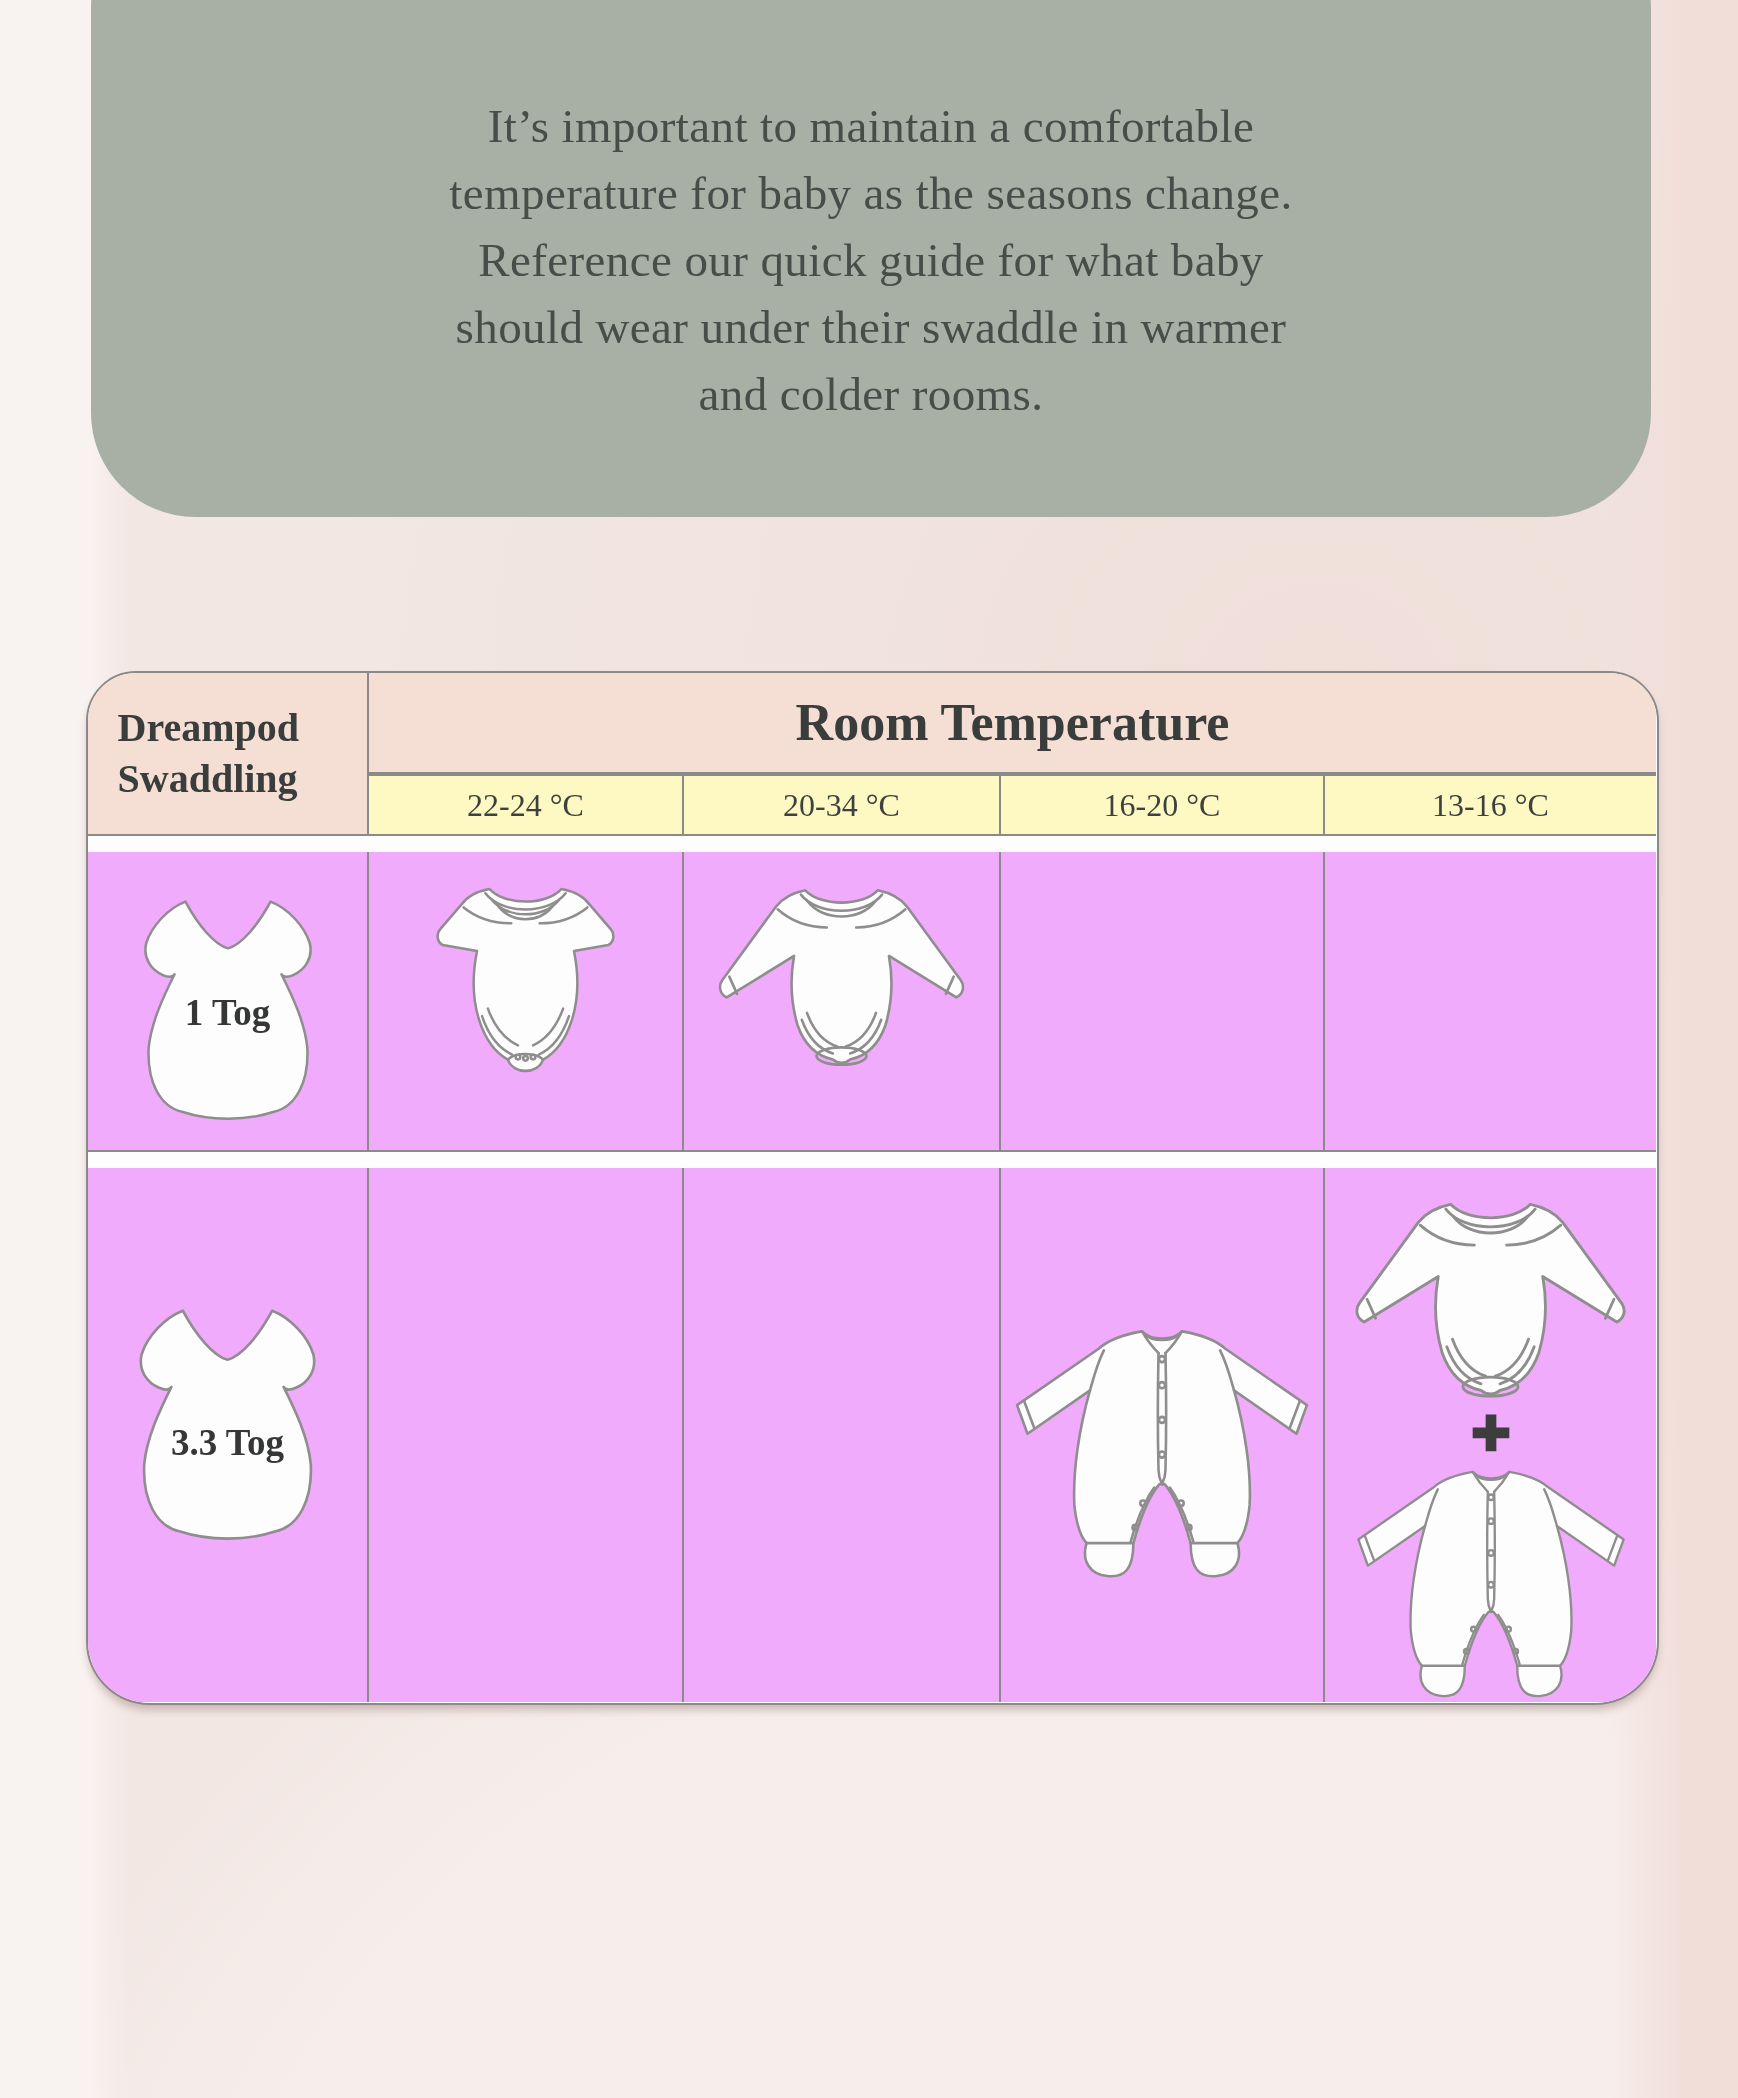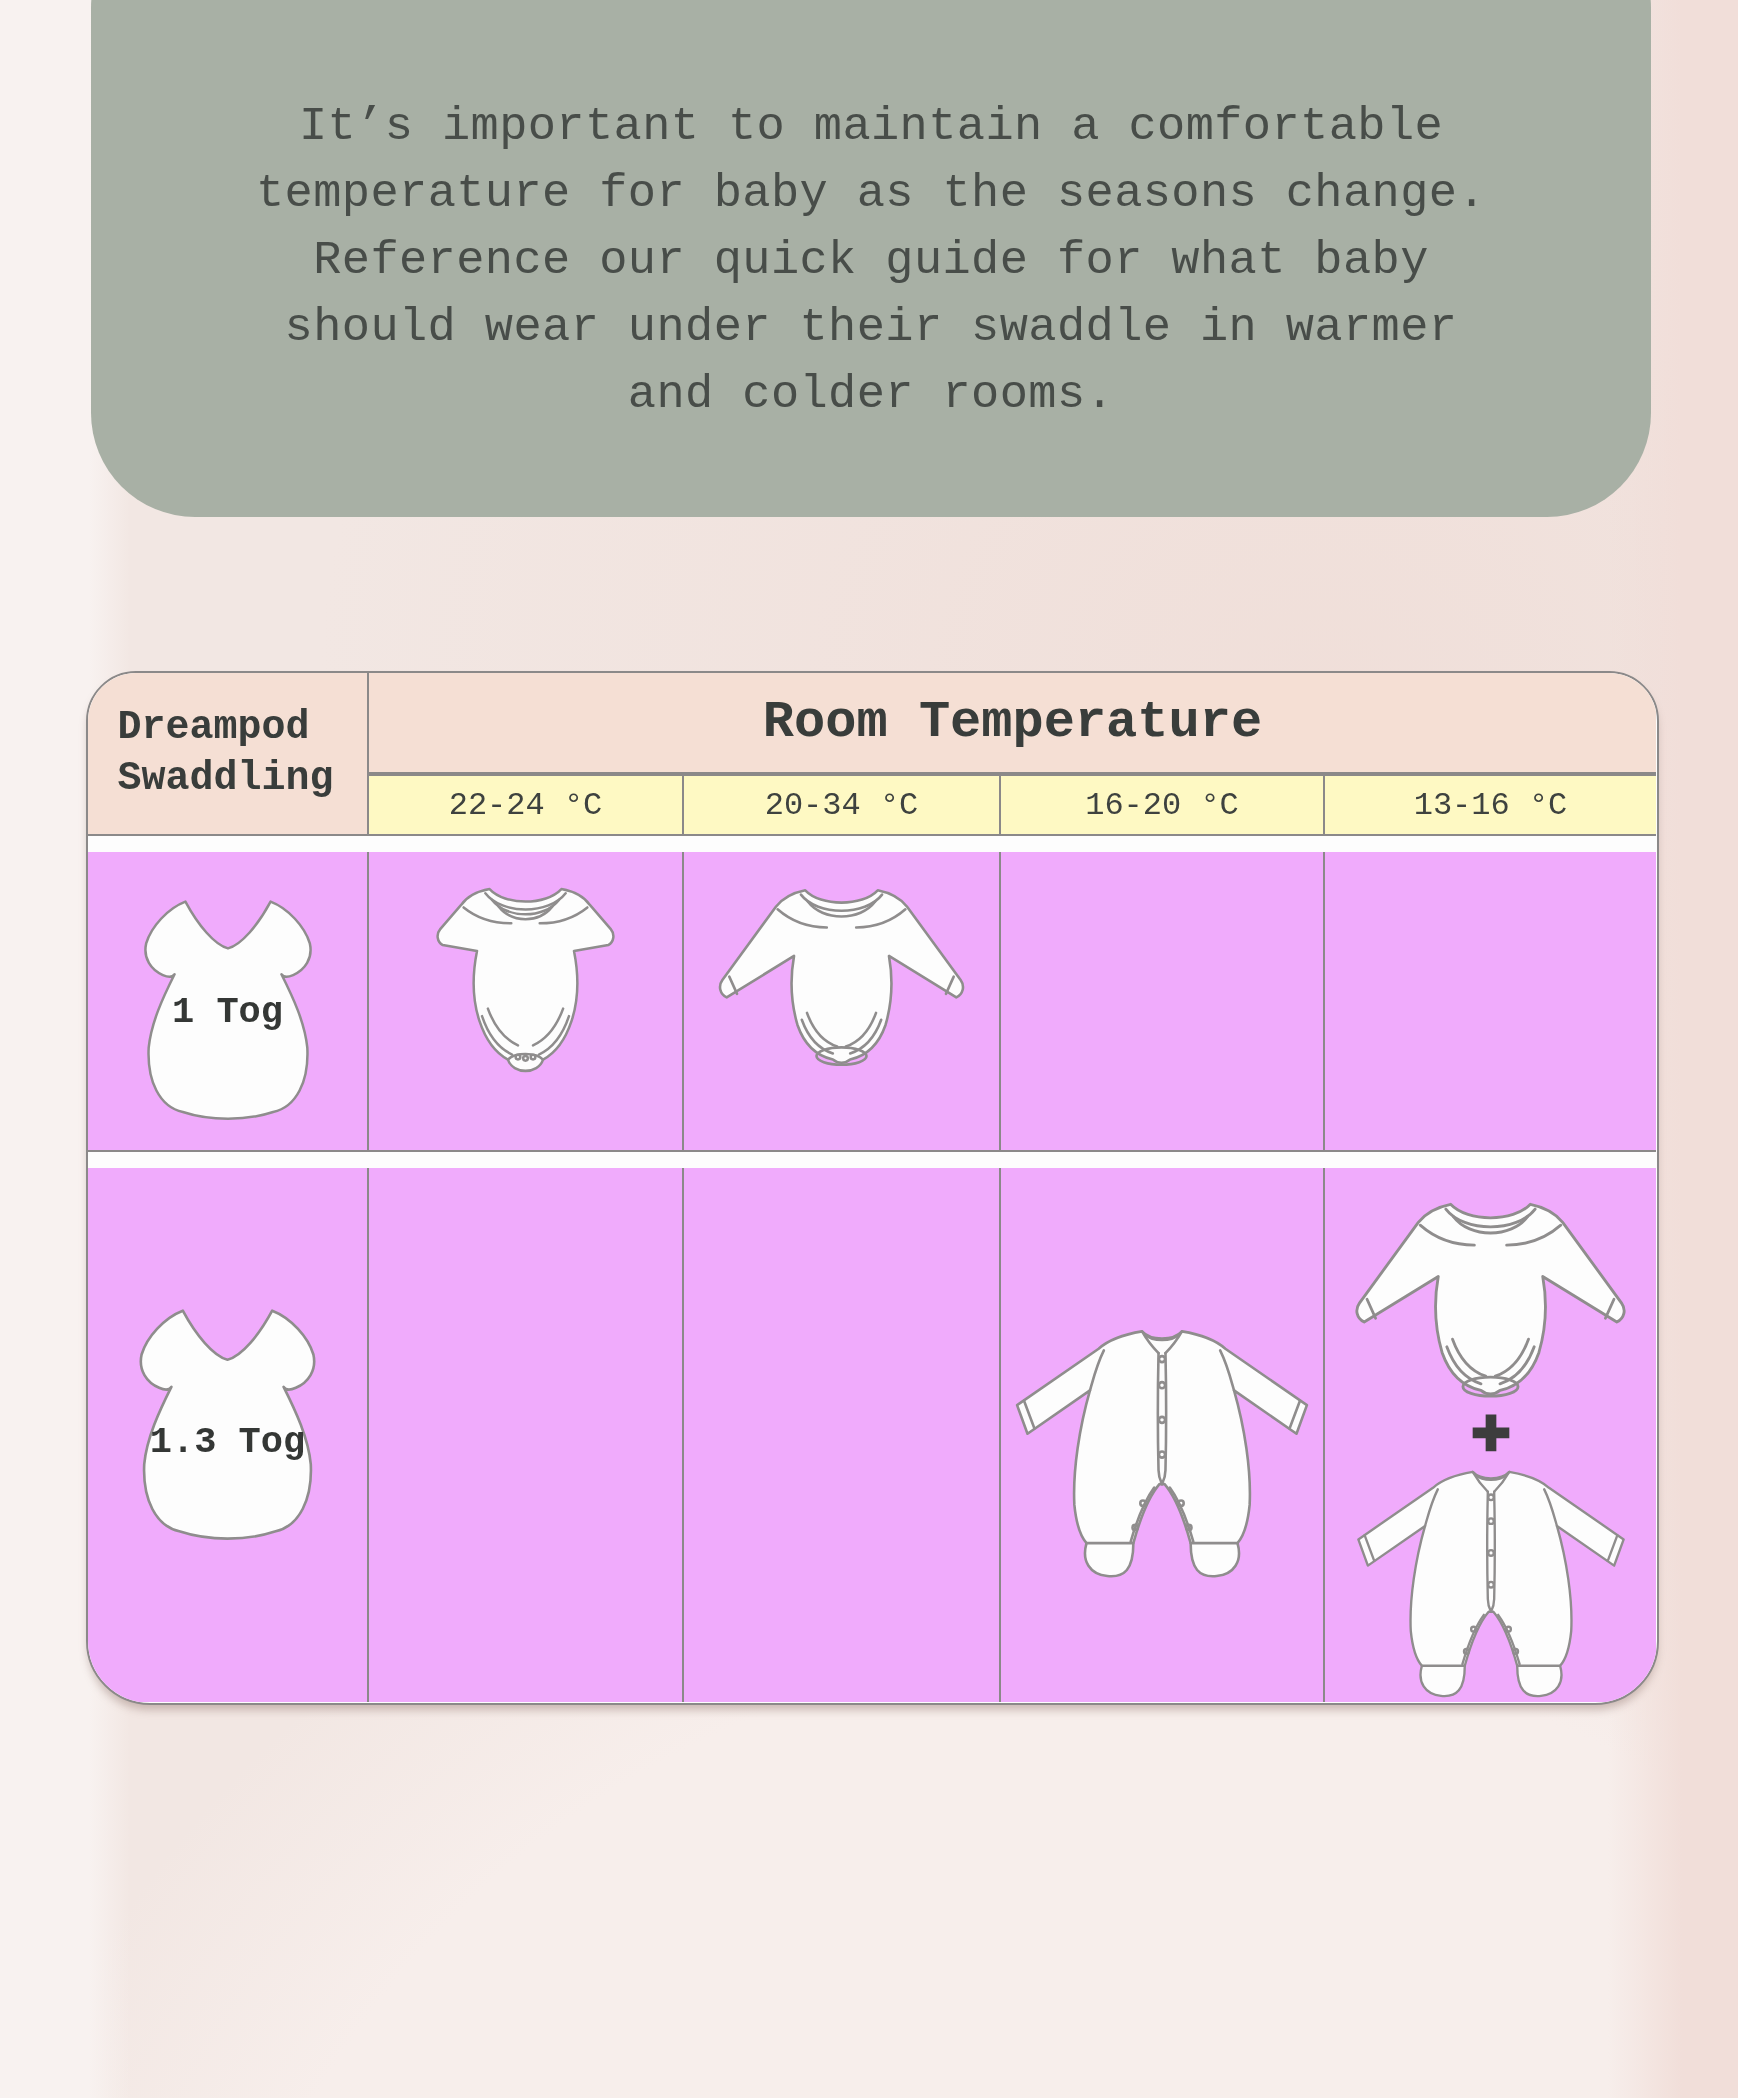--- a/index.html
+++ b/index.html
@@ -1,18 +1,18 @@
 <!DOCTYPE html>
 <html style="font-size:14px"><head>
 <meta charset="utf-8">
 <style>
   html,body { margin:0; padding:0; }
   .page {
     position:relative; width:1738px; height:2099px; overflow:hidden;
-    font-family:Liberation Mono, monospace;
+    font-family:Liberation Serif, serif;
     background:
       linear-gradient(90deg, #f8f2f0 0 89px, rgba(248,242,240,0) 130px),
       linear-gradient(90deg, rgba(241,222,217,0) 1608px, #f1ded9 1682px),
       radial-gradient(1434px 1260px at 76% 33%, rgba(238,216,209,0.55), rgba(238,216,209,0) 70%),
       radial-gradient(1695px 1521px at 66% 118%, #f7eeeb 55%, rgba(247,238,235,0) 71%),
       #f2e7e3;
   }
 
   
   .intro-card {
@@ -207,21 +207,21 @@
         </svg>
     </div>
     <div class="body-cell row1 bordered-right" style="grid-column:4;"></div>
     <div class="body-cell row1" style="grid-column:5;"></div>
 
     <div class="body-cell row2 bordered-right" style="grid-column:1;">
       <div class="swaddle-box r2">
         <svg class="garment" width="181" height="237" viewBox="0 0 208 273">
             <use href="#sym-swaddle"></use>
           </svg>
-        <div class="tog-label r2">1.3 Tog</div>
+        <div class="tog-label r2">3.3 Tog</div>
       </div>
     </div>
     <div class="body-cell row2 bordered-right" style="grid-column:2;"></div>
     <div class="body-cell row2 bordered-right" style="grid-column:3;"></div>
     <div class="body-cell row2 bordered-right" style="grid-column:4;">
       <svg class="garment m-top-168" width="304" height="269" viewBox="0 0 350 310">
           <use href="#sym-sleepsuit"></use>
         </svg>
     </div>
     <div class="body-cell row2" style="grid-column:5;">

